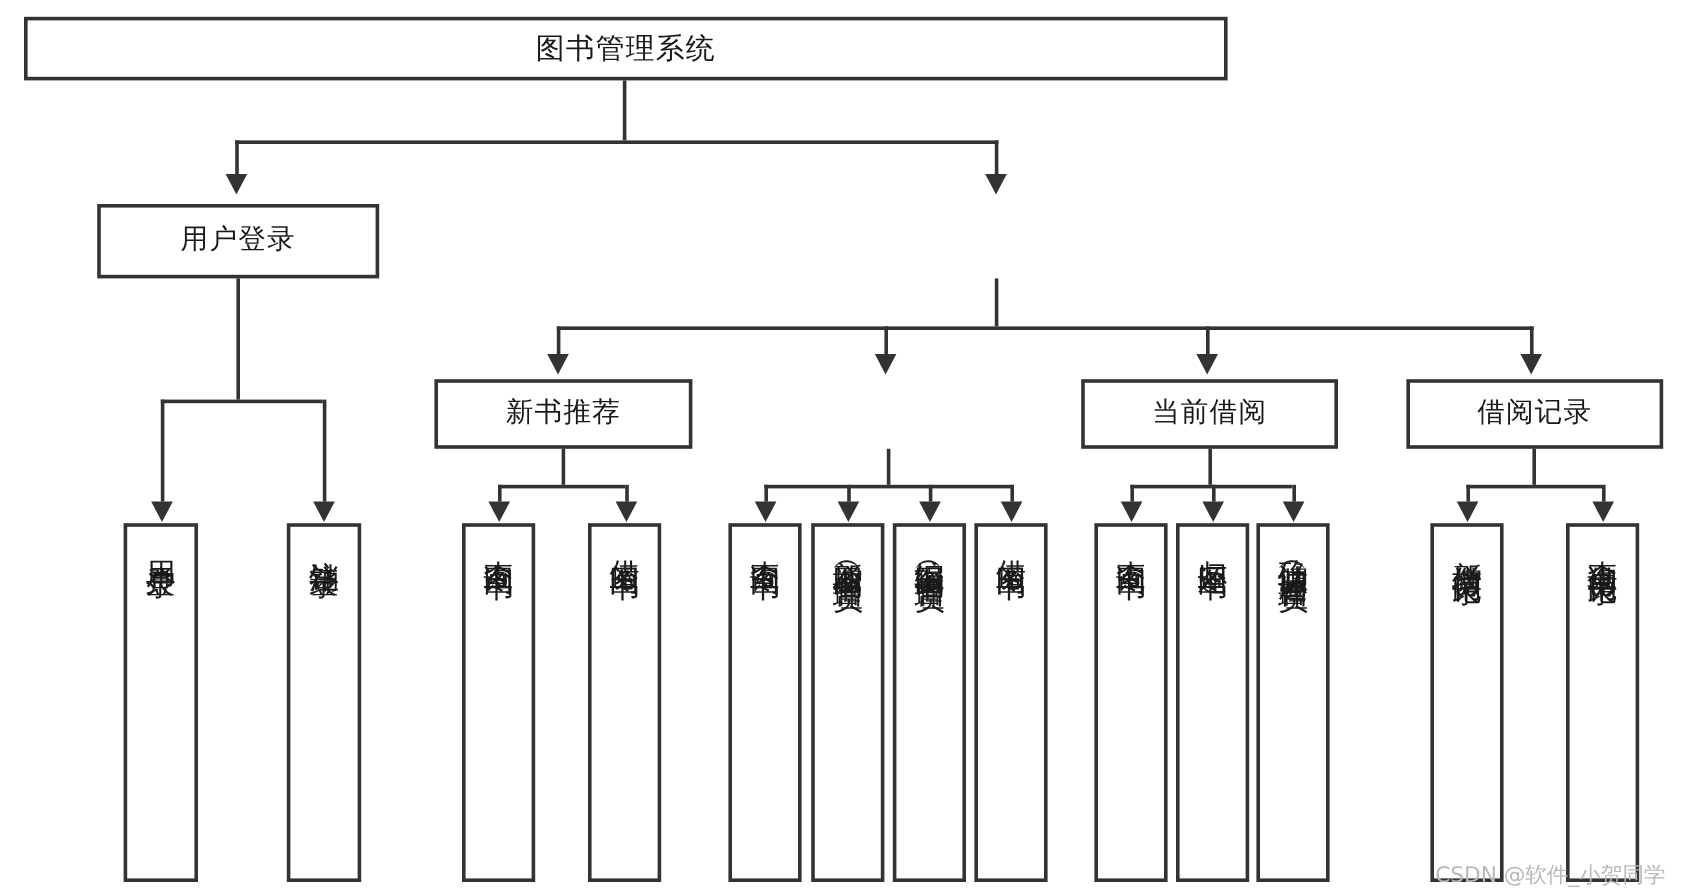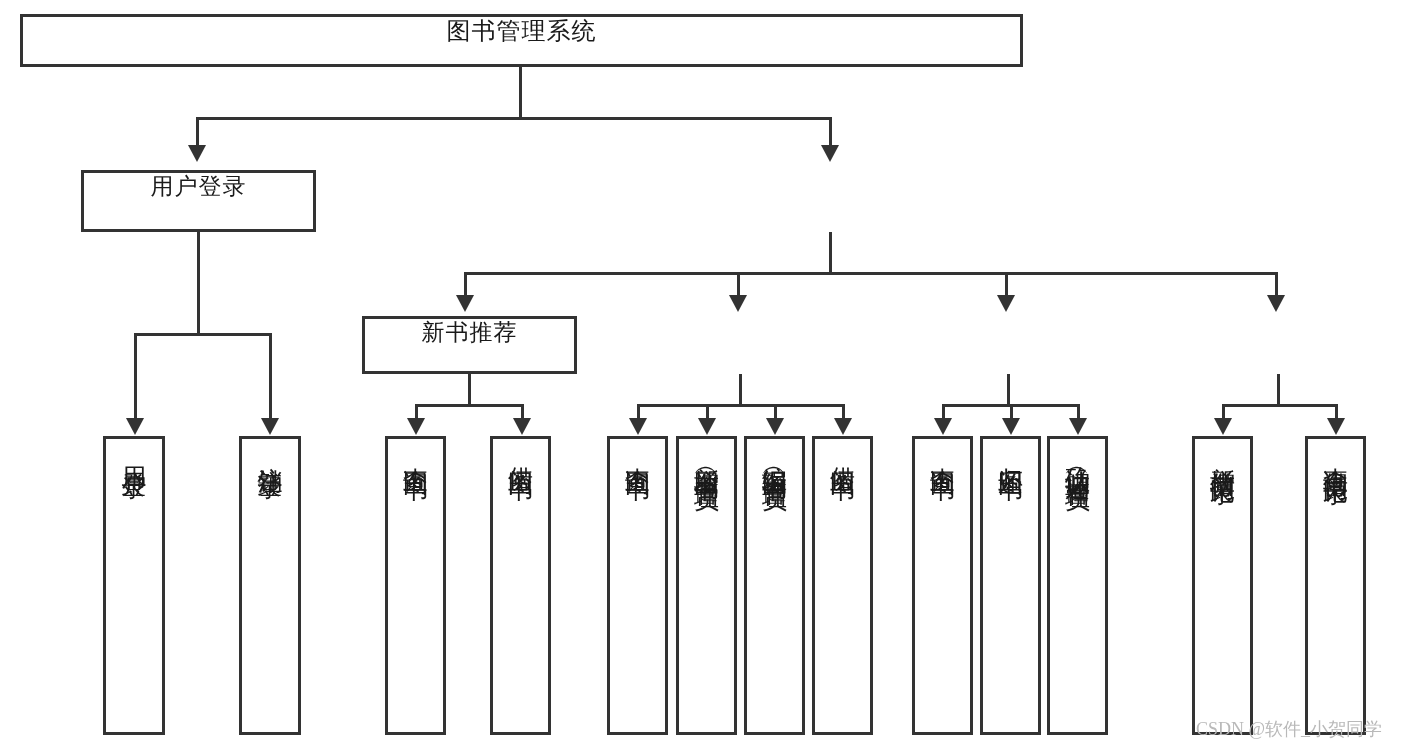--- a/index.html
+++ b/index.html
@@ -16,20 +16,21 @@
     height: 747px;
     background: #ffffff;
     overflow: hidden;
   }
   .node {
     position: absolute;
     box-sizing: border-box;
     border: 3px solid #333333;
     background: #ffffff;
     display: flex;
+    align-items: center;
     justify-content: center;
     color: #1a1a1a;
     line-height: 1.18;
   }
   .node .label {
     display: block;
     text-align: center;
     white-space: pre-line;
   }
   
@@ -66,21 +67,20 @@
     border-left: 9px solid transparent;
     border-right: 9px solid transparent;
     border-top: 17px solid #333333;
   }
   #watermark {
     position: absolute;
     color: #b9b9b9;
     font-size: 18px;
     white-space: nowrap;
     pointer-events: none;
-    font-family: Liberation Serif, serif;
   }
 </style>
 </head>
 <body>
 
 <div id="canvas">
 
   <div class="node root horiz" style="left:20px; top:14px; width:1003px; height:53px;">
     <span class="label">图书管理系统</span>
   </div>
@@ -119,20 +119,26 @@
   <div class="edge v" style="left:737px; top:272px; height:23px;"></div>
   <div class="arrow" style="left:729px; top:295px;"></div>
   <div class="edge v" style="left:1005px; top:272px; height:23px;"></div>
   <div class="arrow" style="left:997px; top:295px;"></div>
   <div class="edge v" style="left:1275px; top:272px; height:23px;"></div>
   <div class="arrow" style="left:1267px; top:295px;"></div>
 
   <div class="node horiz" style="left:362px; top:316px; width:215px; height:58px;">
     <span class="label">新书推荐</span>
   </div>
+  <div class="node horiz" style="left:901px; top:316px; width:214px; height:58px;">
+    <span class="label">当前借阅</span>
+  </div>
+  <div class="node horiz" style="left:1172px; top:316px; width:214px; height:58px;">
+    <span class="label">借阅记录</span>
+  </div>
 
   <div class="edge v" style="left:468px; top:374px; height:30px;"></div>
   <div class="edge h" style="left:415px; top:404px; width:106px;"></div>
   <div class="edge v" style="left:415px; top:404px; height:14px;"></div>
   <div class="arrow" style="left:407px; top:418px;"></div>
   <div class="edge v" style="left:521px; top:404px; height:14px;"></div>
   <div class="arrow" style="left:513px; top:418px;"></div>
 
   <div class="node vert" style="left:385px; top:436px; width:61px; height:299px;">
     <span class="label">查询图书</span>

